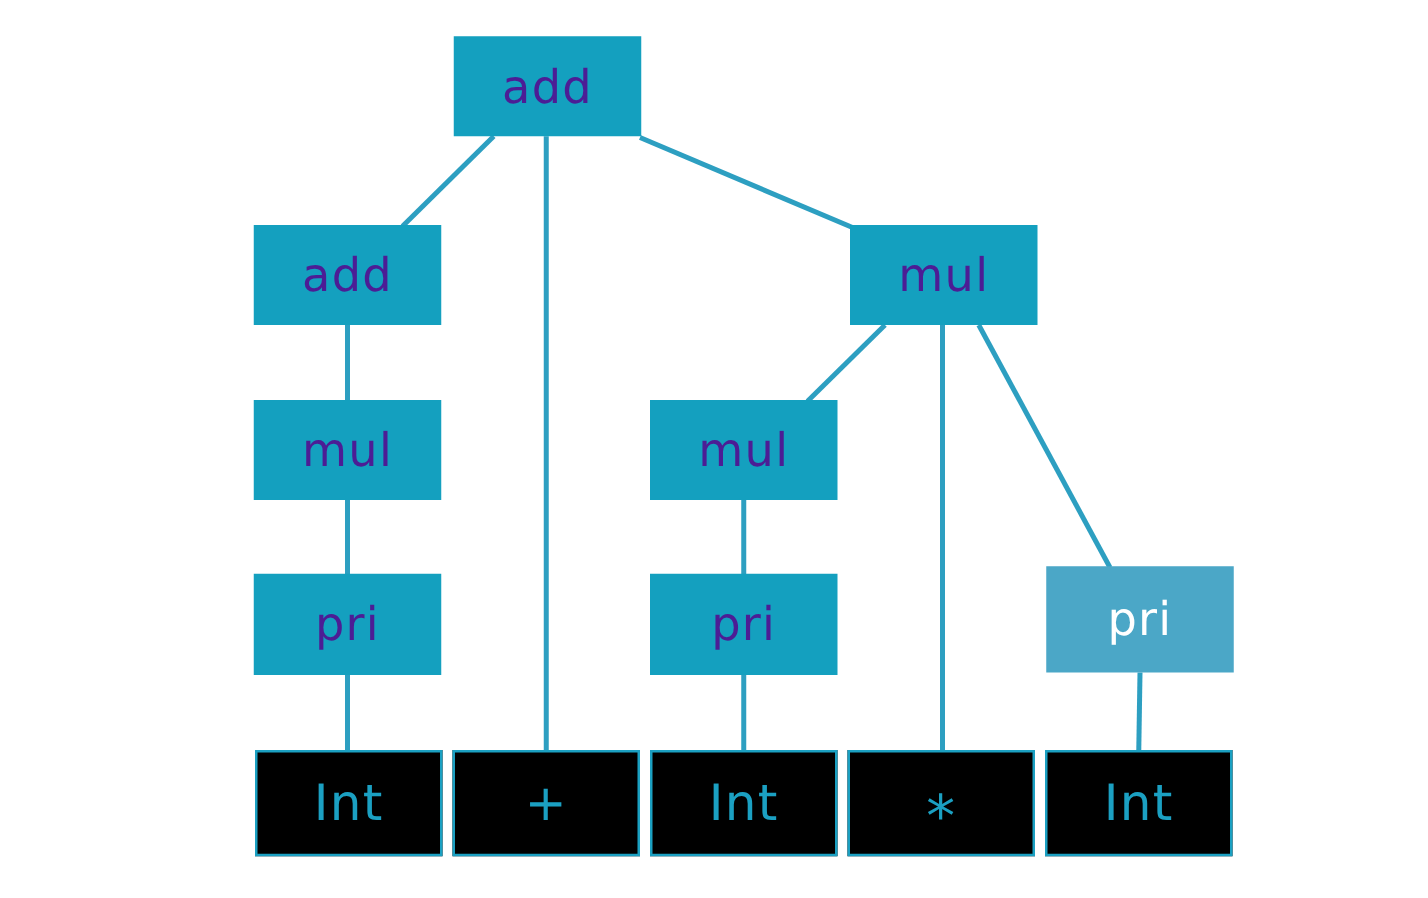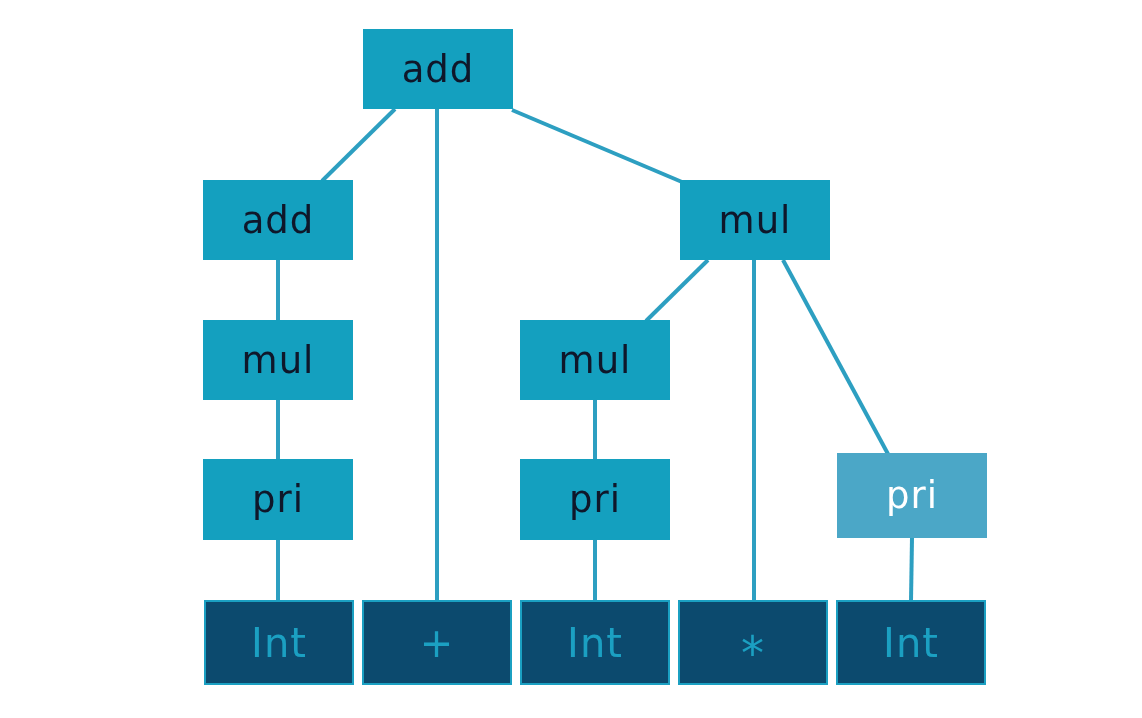--- a/index.html
+++ b/index.html
@@ -25,31 +25,31 @@
   .node {
     position: absolute;
     display: flex;
     align-items: center;
     justify-content: center;
     box-sizing: border-box;
     font-family: "DejaVu Sans", "Liberation Sans", sans-serif;
     user-select: none;
   }
   .node.internal {
-    color: #0f172a;
+    color: #4c1d95;
     font-size: 37px;
     letter-spacing: 1px;
   }
   .node.internal-light {
     color: #ffffff;
     font-size: 37px;
     letter-spacing: 1px;
   }
   .node.leaf {
-    background: #0c4a6e;
+    background: #000000;
     font-size: 40px;
     letter-spacing: 1px;
   }
   .node .label {
     line-height: 1;
   }
   .node .label.star-glyph {
     transform: translateY(0.22em);
     font-size: 46px;
   }

